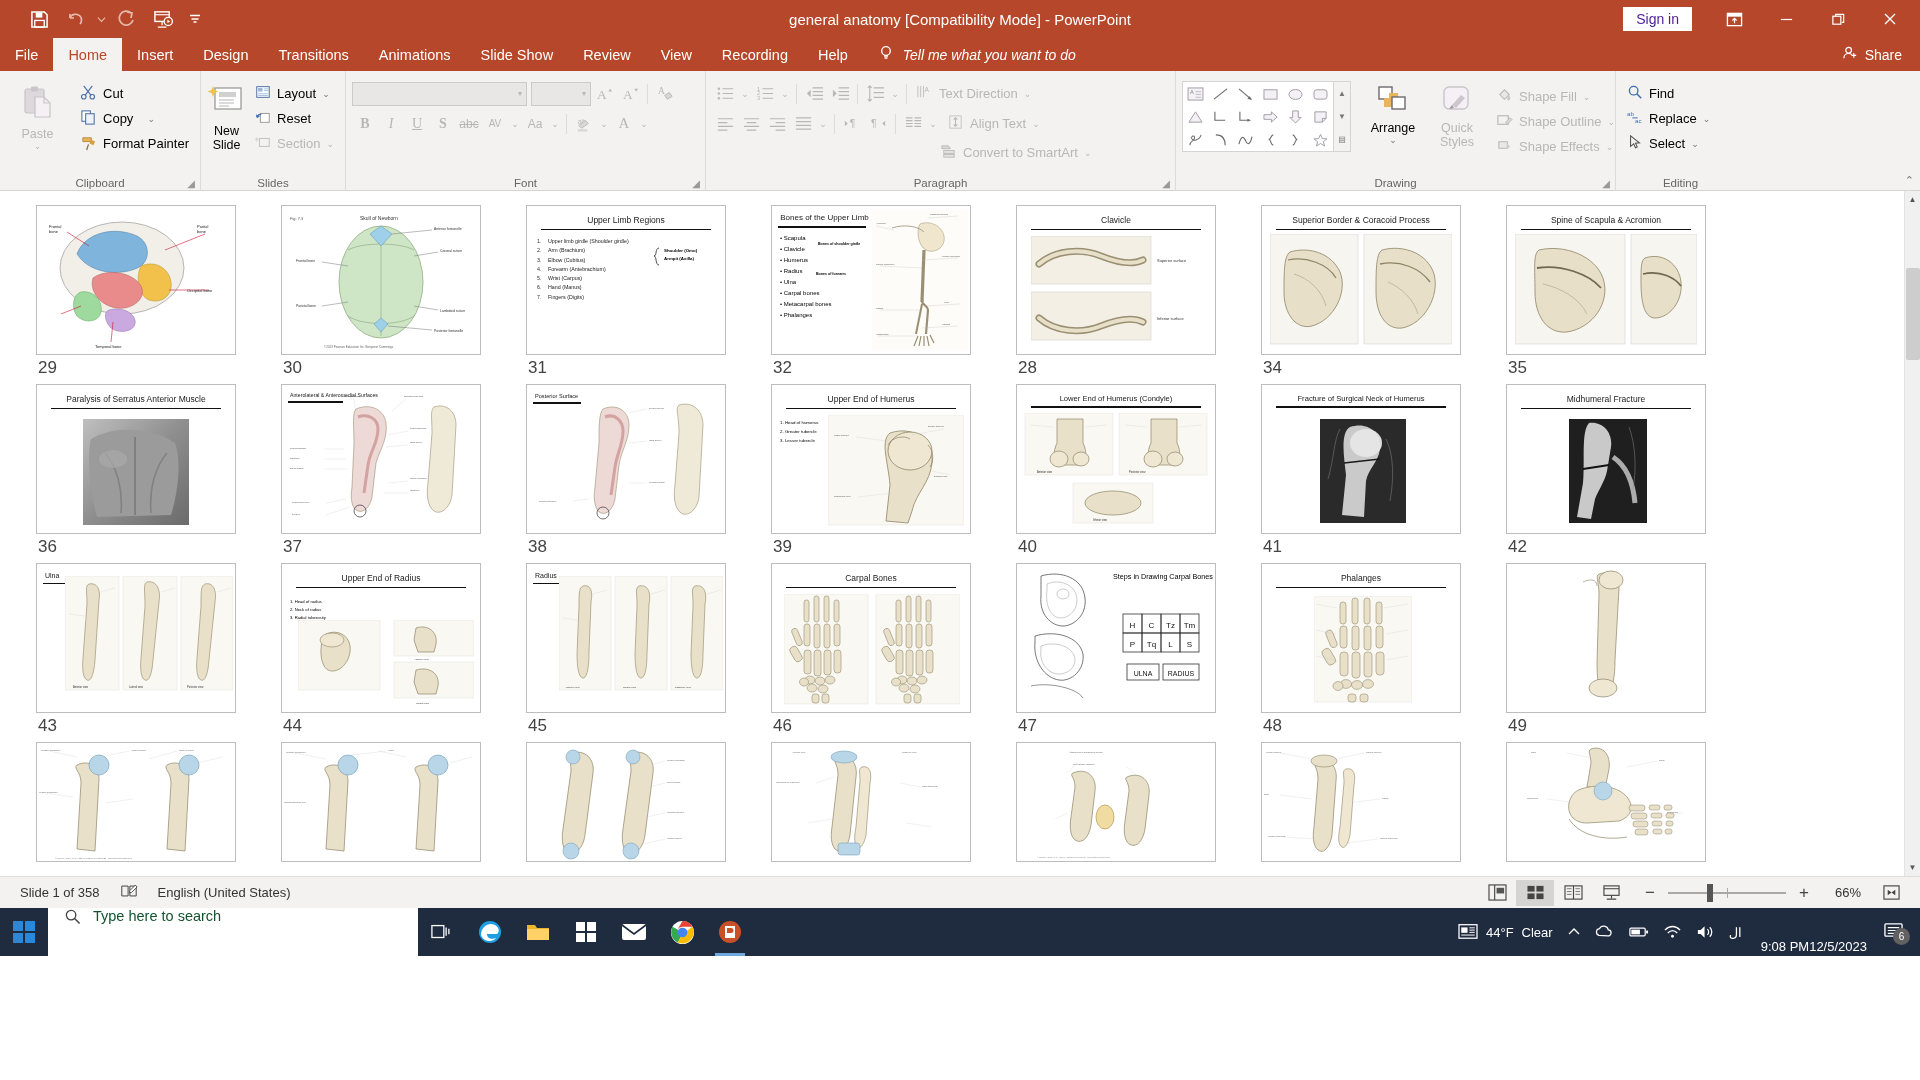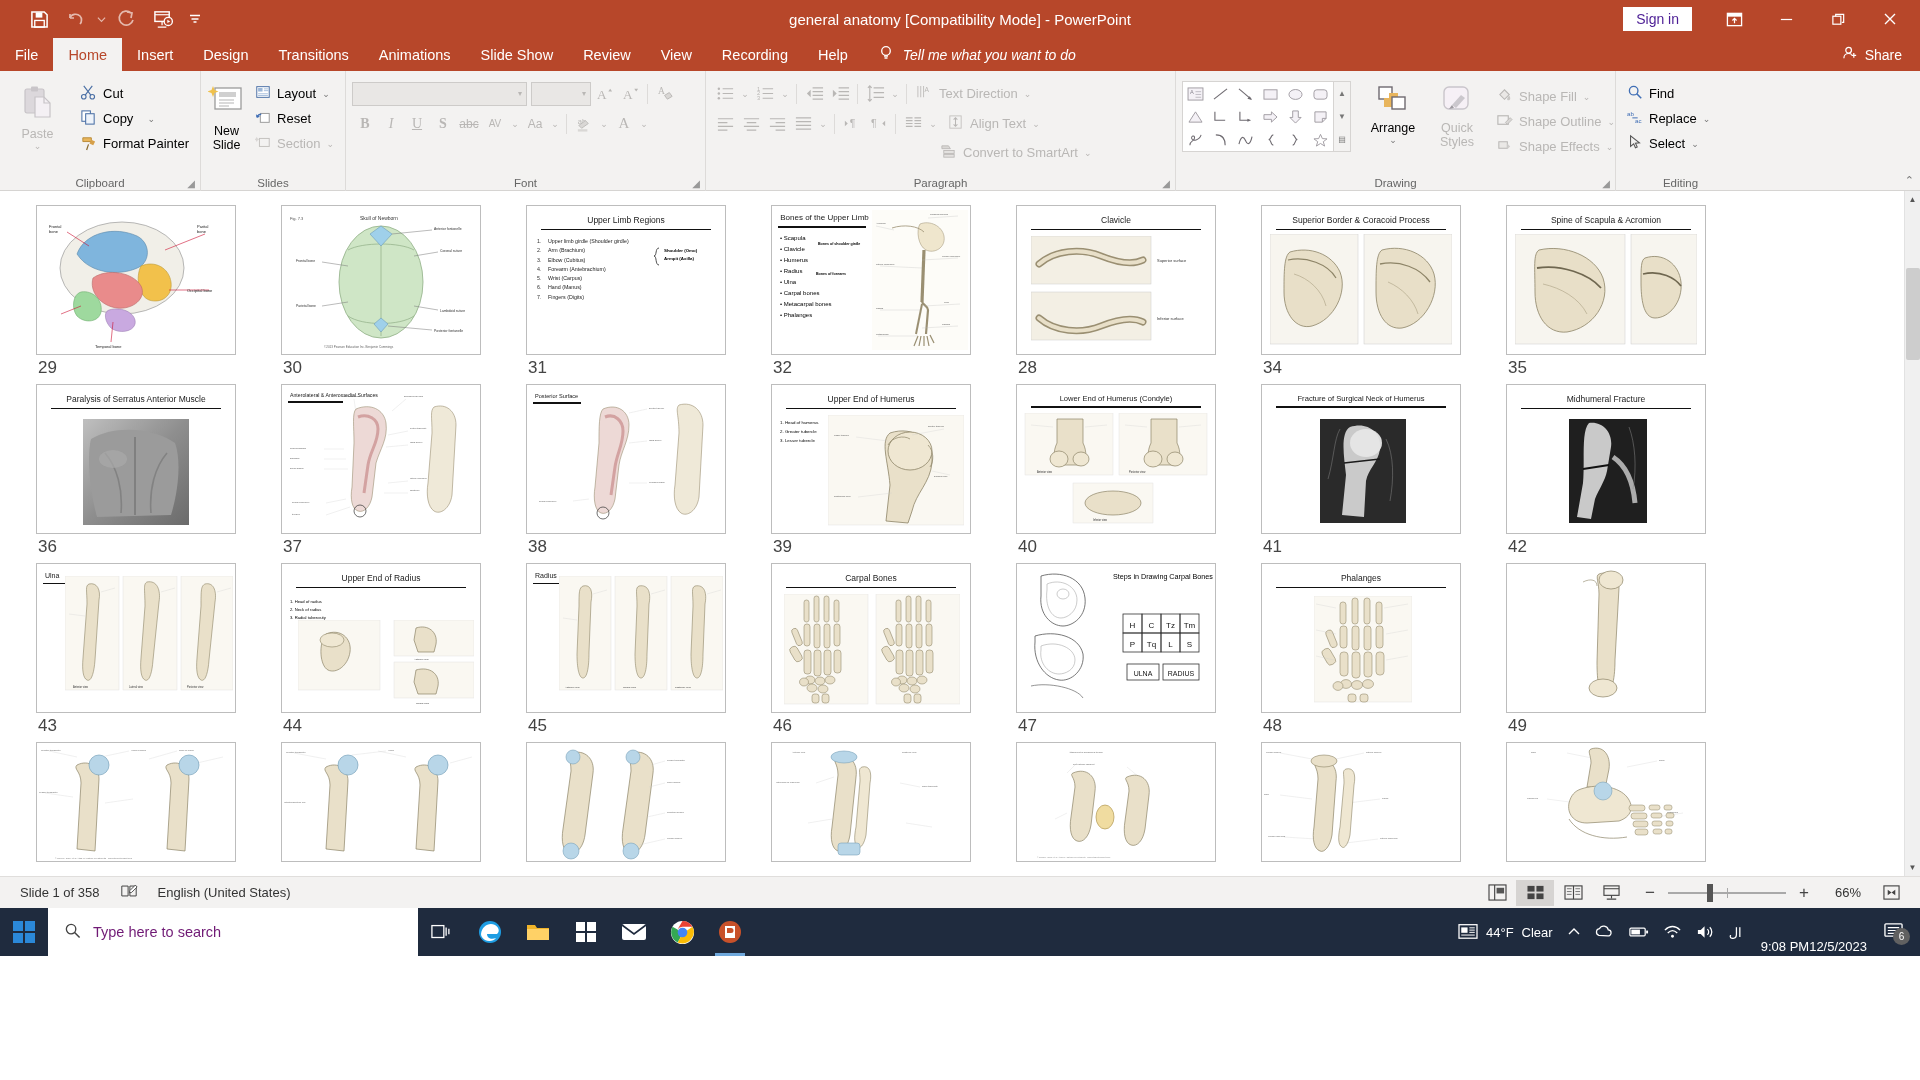--- a/index.html
+++ b/index.html
@@ -148,22 +148,22 @@
   .zs-handle { position: absolute; left: 33%; top: -8px; width: 6px; height: 18px; background: #555; }
   .zs-btn { font-size: 17px; color: #444; width: 16px; text-align: center; cursor: pointer;}
   
   .taskbar {
     height: 48px; background: #1f2b3e; display: flex; align-items: center; color: #fff;
   }
   .start {
     width: 48px; height: 48px; display: flex; align-items: center; justify-content: center; cursor: pointer;
   }
   .searchbox {
-    width: 370px; height: 48px; background: #fff; display: flex; align-items: center;
-    gap: 12px; padding: 0 16px; color: #701a75; font-size: 14.5px; cursor: text;
+    width: 370px; height: 48px; background: #fff; display: flex; 
+    gap: 12px; padding: 0 16px; color: #14532d; font-size: 14.5px; cursor: text;
   }
   .tb-app {
     width: 48px; height: 48px; display: flex; align-items: center; justify-content: center;
     position: relative; cursor: pointer;
   }
   .tb-app .under {
     position: absolute; bottom: 0; left: 9px; width: 30px; height: 3px; background: #6fa8dc;
   }
   .tray { margin-left: auto; display: flex; align-items: center; gap: 0; padding-right: 6px; font-size: 13px;}
   .tray-item { padding: 0 7px; height: 48px; display: flex; align-items: center; cursor: pointer;}

